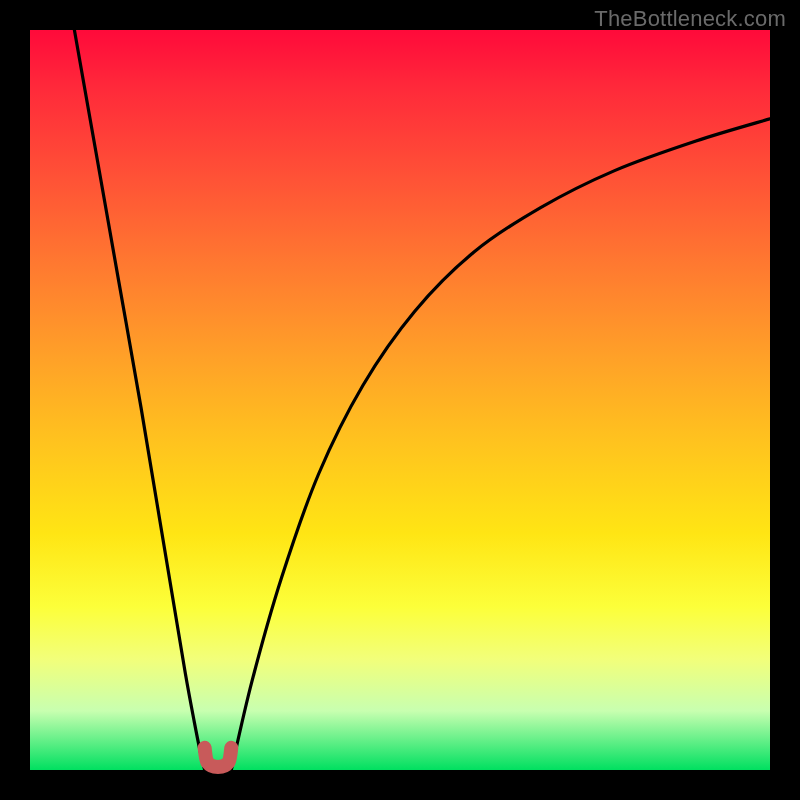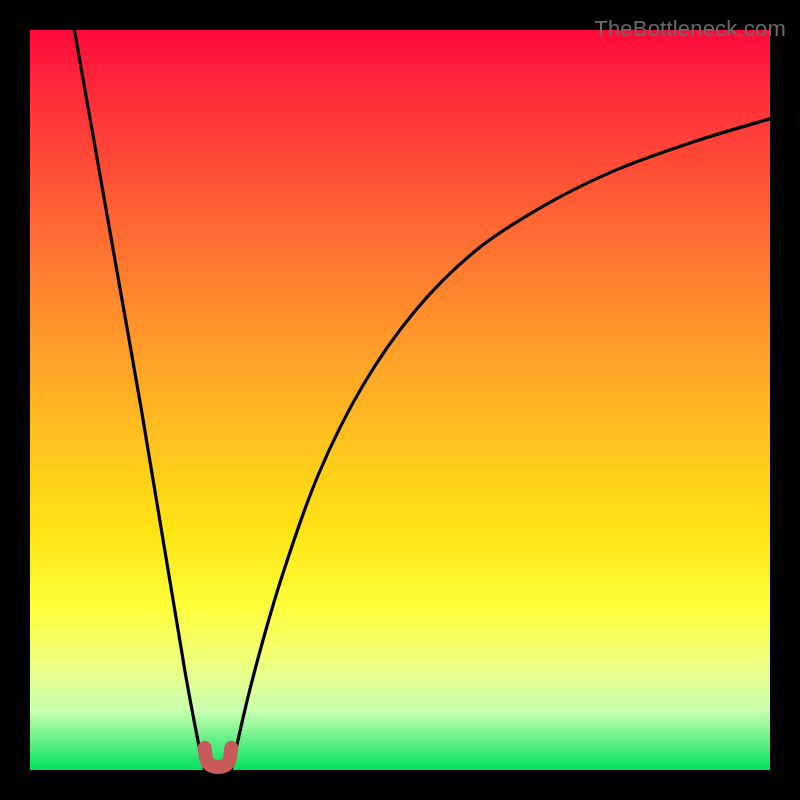--- a/index.html
+++ b/index.html
@@ -33,21 +33,21 @@
       #ffc41e 56%,
       #ffe514 68%,
       #fcff3a 78%,
       #f2ff7a 85%,
       #c8ffb0 92%,
       #00e060 100%
     );
   }
   .watermark {
     position: absolute;
-    top: 16px;
+    top: 6px;
     right: 14px;
     color: #6a6a6a;
     font-size: 22px;
     letter-spacing: 0.2px;
     user-select: none;
   }
   svg.curve {
     position: absolute;
     left: 0;
     top: 0;

